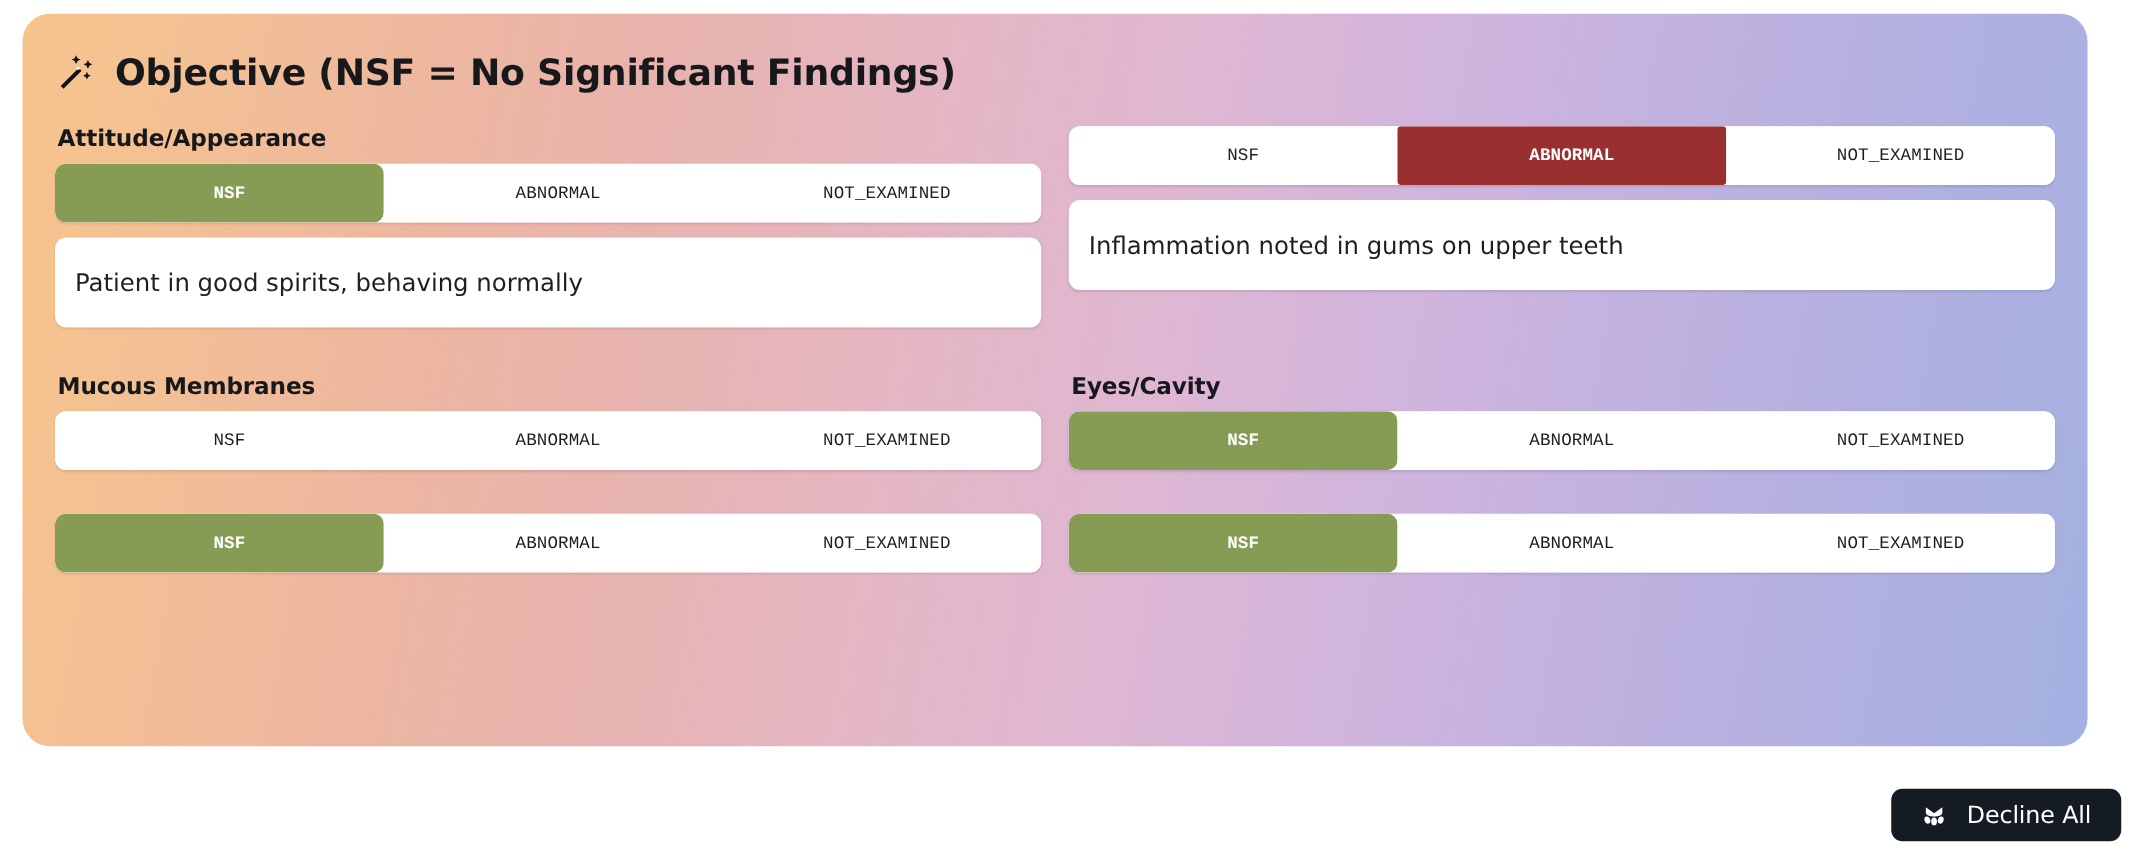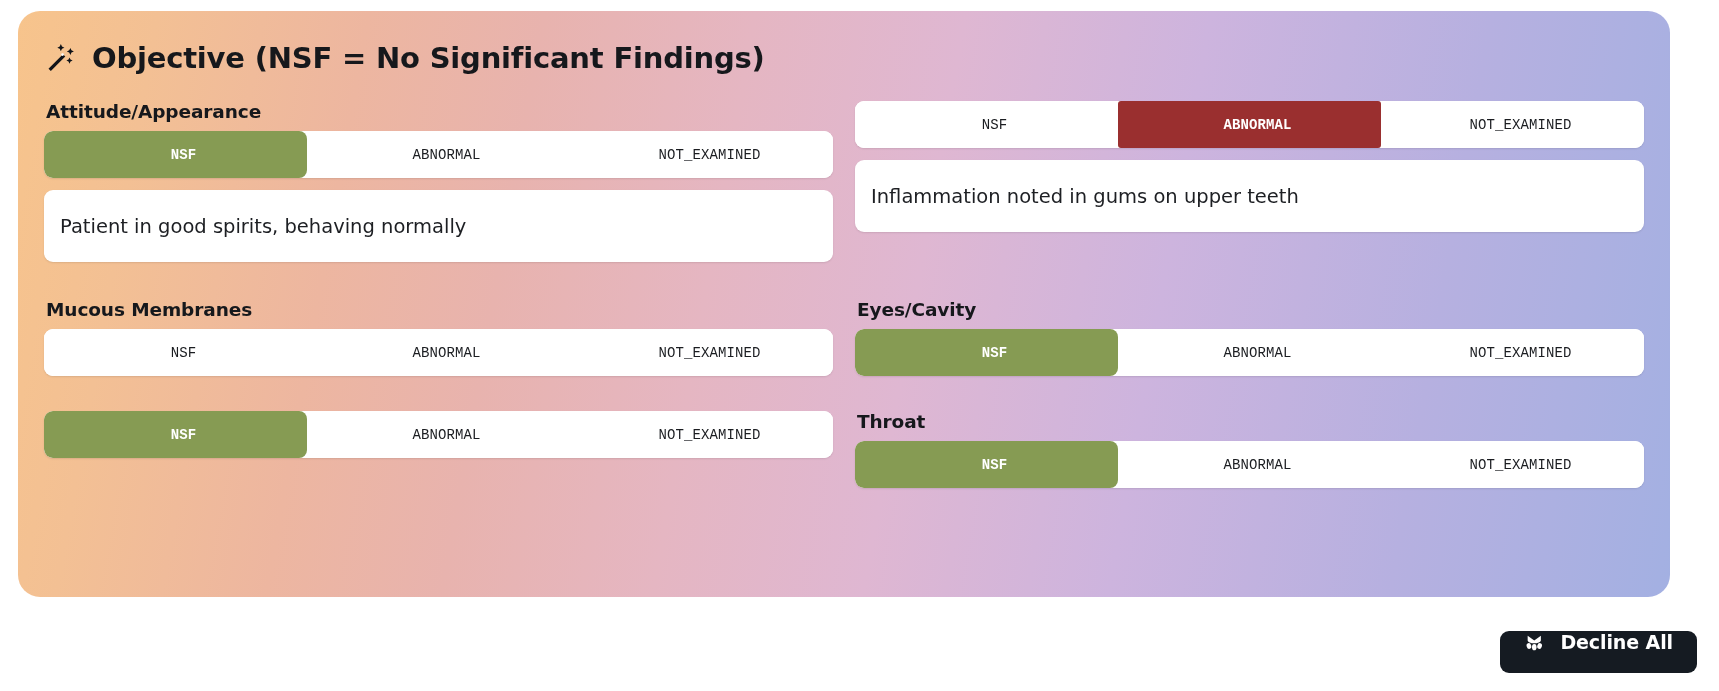--- a/index.html
+++ b/index.html
@@ -135,28 +135,29 @@
   #action-bar {
     position: absolute;
     right: 22px;
     bottom: 18px;
     display: flex;
     align-items: center;
     gap: 18px;
   }
   .action-btn {
     display: flex;
+    align-items: center;
     gap: 14px;
     border: 0;
     border-radius: 9px;
     height: 42px;
     padding: 0 24px;
     font-family: inherit;
     font-size: 19px;
-    font-weight: bold;
+    font-weight: normal;
     cursor: pointer;
     letter-spacing: -0.1px;
   }
   #decline-all-button {
     background: #151b22;
     color: #ffffff;
   }
   #sync-all-button {
     background: #cbe98c;
     color: #14181d;
@@ -230,21 +231,20 @@
 
       <div class="field-block">
         <div class="seg">
           <button class="seg-btn sel-nsf">NSF</button>
           <button class="seg-btn">ABNORMAL</button>
           <button class="seg-btn">NOT_EXAMINED</button>
         </div>
       </div>
 
       <div class="field-block">
-        <div class="field-label">Throat</div>
         <div class="seg">
           <button class="seg-btn sel-nsf">NSF</button>
           <button class="seg-btn">ABNORMAL</button>
           <button class="seg-btn">NOT_EXAMINED</button>
         </div>
       </div>
 
     </div>
   </div>
 </div>

